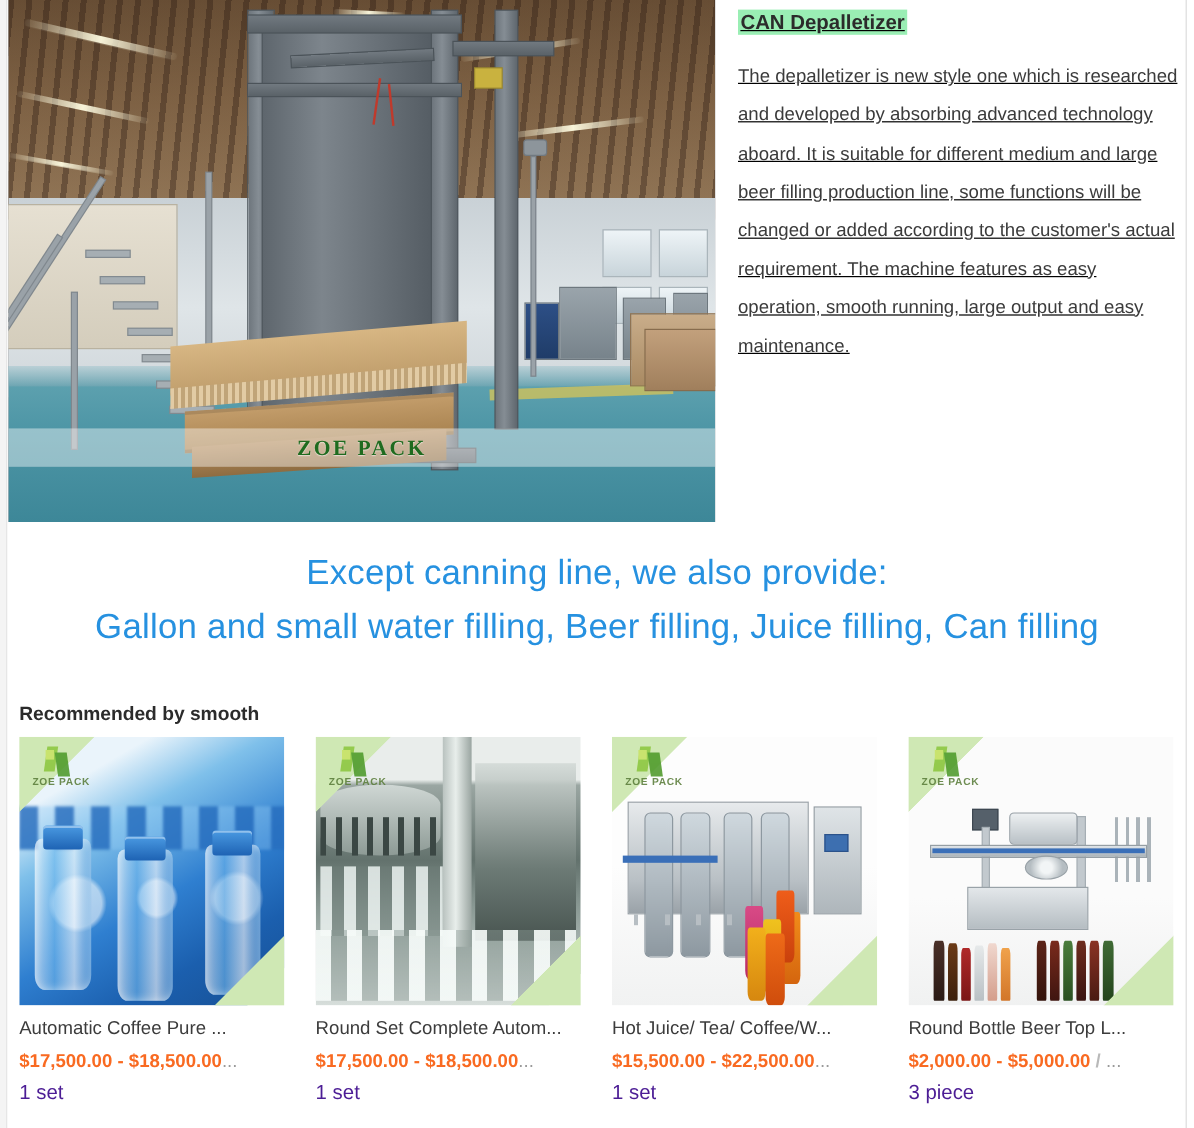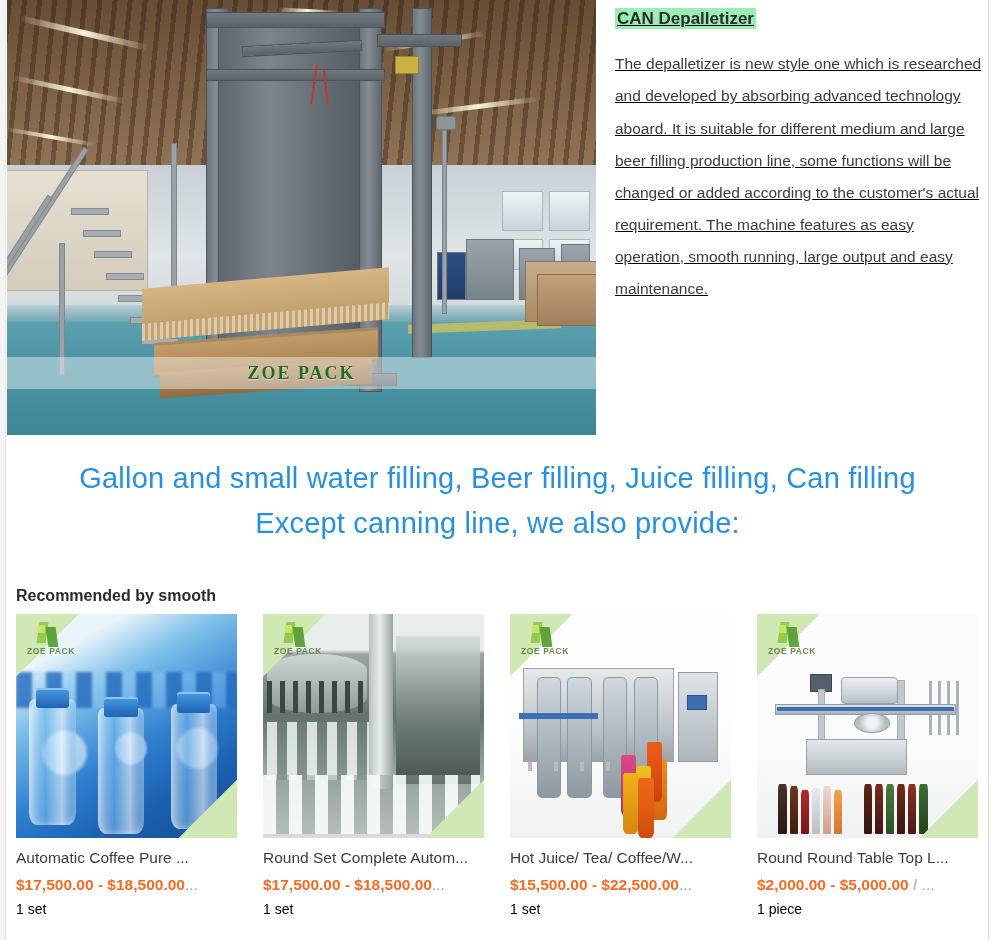--- a/index.html
+++ b/index.html
@@ -532,22 +532,22 @@
     font-size: 15.5px;
     font-weight: 700;
     color: #f96a21;
     white-space: nowrap;
     overflow: hidden;
   }
   .card-price .unit-sep { color: #b9b9b9; font-weight: 700; }
   .card-price .ell { color: #9a9a9a; font-weight: 400; }
   .card-moq {
     margin-top: 7px;
-    font-size: 14px;
-    color: #000000;
+    font-size: 17px;
+    color: #4c1d95;
   }
 </style>
 </head>
 <body>
 
 <div id="page">
 
   <div class="edge-left"></div>
   <div class="edge-right"></div>
 
@@ -623,22 +623,22 @@
 
     <div class="hero-text">
       <div class="hero-title-wrap">
         <span class="hero-title">CAN Depalletizer</span>
       </div>
       <p class="hero-body">The depalletizer is new style one which is researched and developed by absorbing advanced technology aboard. It is suitable for different medium and large beer filling production line, some functions will be changed or added according to the customer's actual requirement. The machine features as easy operation, smooth running, large output and easy maintenance.</p>
     </div>
   </div>
 
   <div class="promo">
+    <div class="promo-line promo-line-1">Except canning line, we also provide:</div>
     <div class="promo-line promo-line-2">Gallon and small water filling, Beer filling, Juice filling, Can filling</div>
-    <div class="promo-line promo-line-1">Except canning line, we also provide:</div>
   </div>
 
   <div class="rec-heading">Recommended by smooth</div>
 
   <div class="cards">
 
     <div class="card">
       <div class="card-thumb">
         <div class="thumb-photo t1">
           <div class="cap-row"></div>
@@ -749,19 +749,19 @@
         </div>
         <div class="thumb-green-tl"></div>
         <div class="thumb-green-br"></div>
         <div class="thumb-logo">
           <span class="mark-a"></span>
           <span class="mark-b"></span>
           <span class="mark-c"></span>
           <span class="mark-txt">ZOE PACK</span>
         </div>
       </div>
-      <div class="card-title">Round Round Table Top L...</div>
+      <div class="card-title">Round Bottle Beer Top L...</div>
       <div class="card-price"><span>$2,000.00 - $5,000.00</span>&nbsp;<span class="unit-sep">/</span>&nbsp;<span class="ell">...</span></div>
-      <div class="card-moq">1 piece</div>
+      <div class="card-moq">3 piece</div>
     </div>
 
   </div>
 </div>
 
 </body></html>

